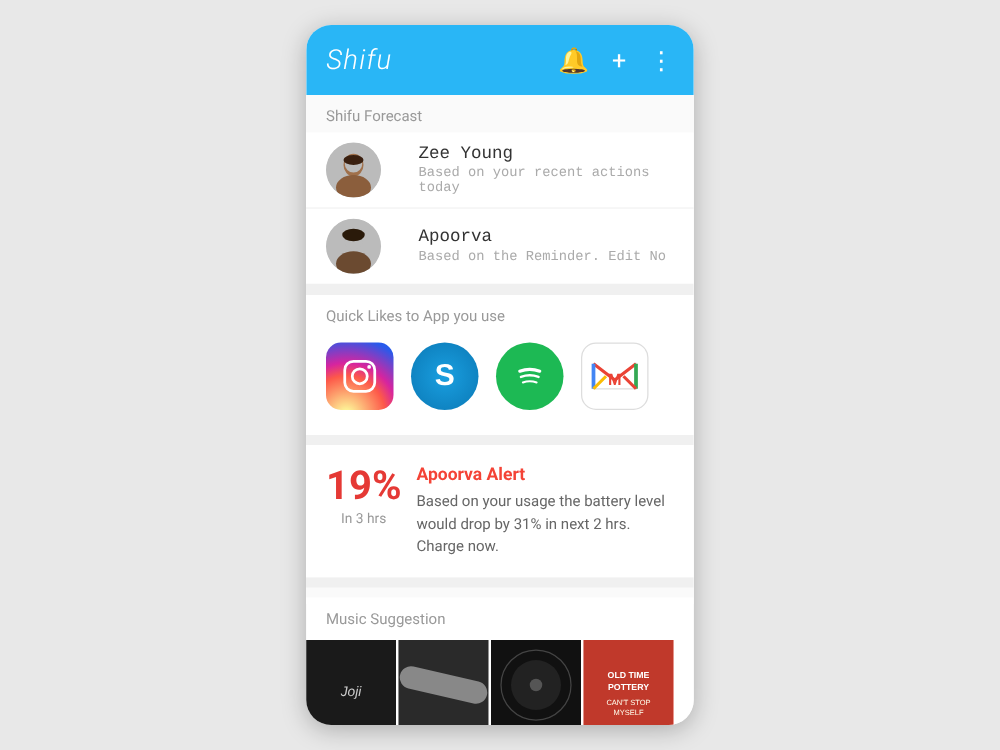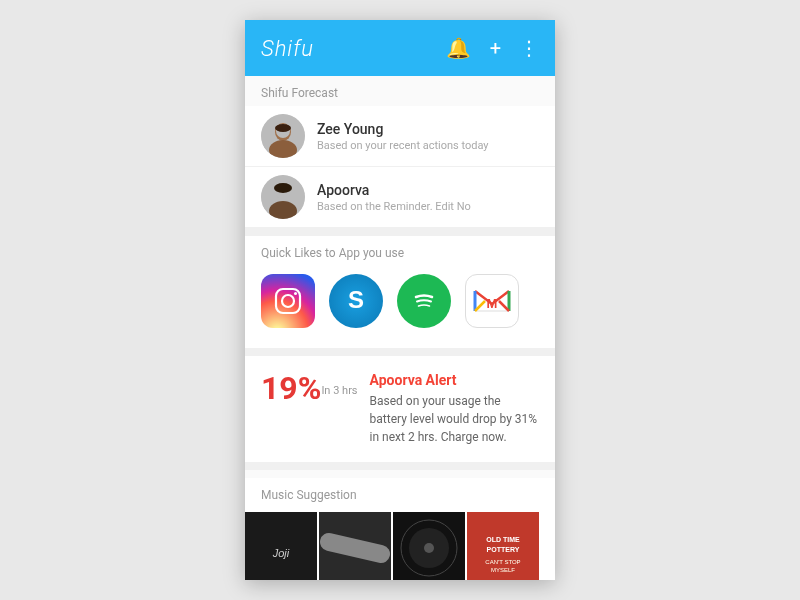--- a/index.html
+++ b/index.html
@@ -10,21 +10,21 @@
       justify-content: center;
       width: 800px;
       height: 600px;
       font-family: 'Roboto', Arial, sans-serif;
     }
 
     .phone-frame {
       width: 310px;
       height: 560px;
       background: #fff;
-      border-radius: 0;
+      border-radius: 20px;
       box-shadow: 0 4px 20px rgba(0,0,0,0.25);
       overflow: hidden;
       display: flex;
       flex-direction: column;
     }
 
     
     .header {
       background: #29b6f6;
       height: 56px;
@@ -86,21 +86,22 @@
       justify-content: center;
       font-size: 18px;
       color: #fff;
     }
     .avatar-matt {
       background: #e0e0e0;
       border: 1px solid #ccc;
     }
     .avatar svg circle { fill: #bbb; }
     .contact-info {
-      margin-left: 12px;
+      margin-left: 30px;
+      font-family: Liberation Mono, monospace;
     }
     .contact-name {
       font-size: 14px;
       font-weight: 500;
       color: #333;
     }
     .contact-sub {
       font-size: 11px;
       color: #aaa;
       margin-top: 2px;
@@ -161,21 +162,21 @@
     
     .battery-section {
       background: #fff;
       padding: 16px;
       display: flex;
       align-items: flex-start;
       gap: 12px;
     }
     .battery-percentage-block {
       display: flex;
-      flex-direction: row;
+      flex-direction: column;
       align-items: center;
       min-width: 60px;
     }
     .battery-percent {
       font-size: 32px;
       font-weight: bold;
       color: #e53935;
       line-height: 1;
     }
     .battery-time {

